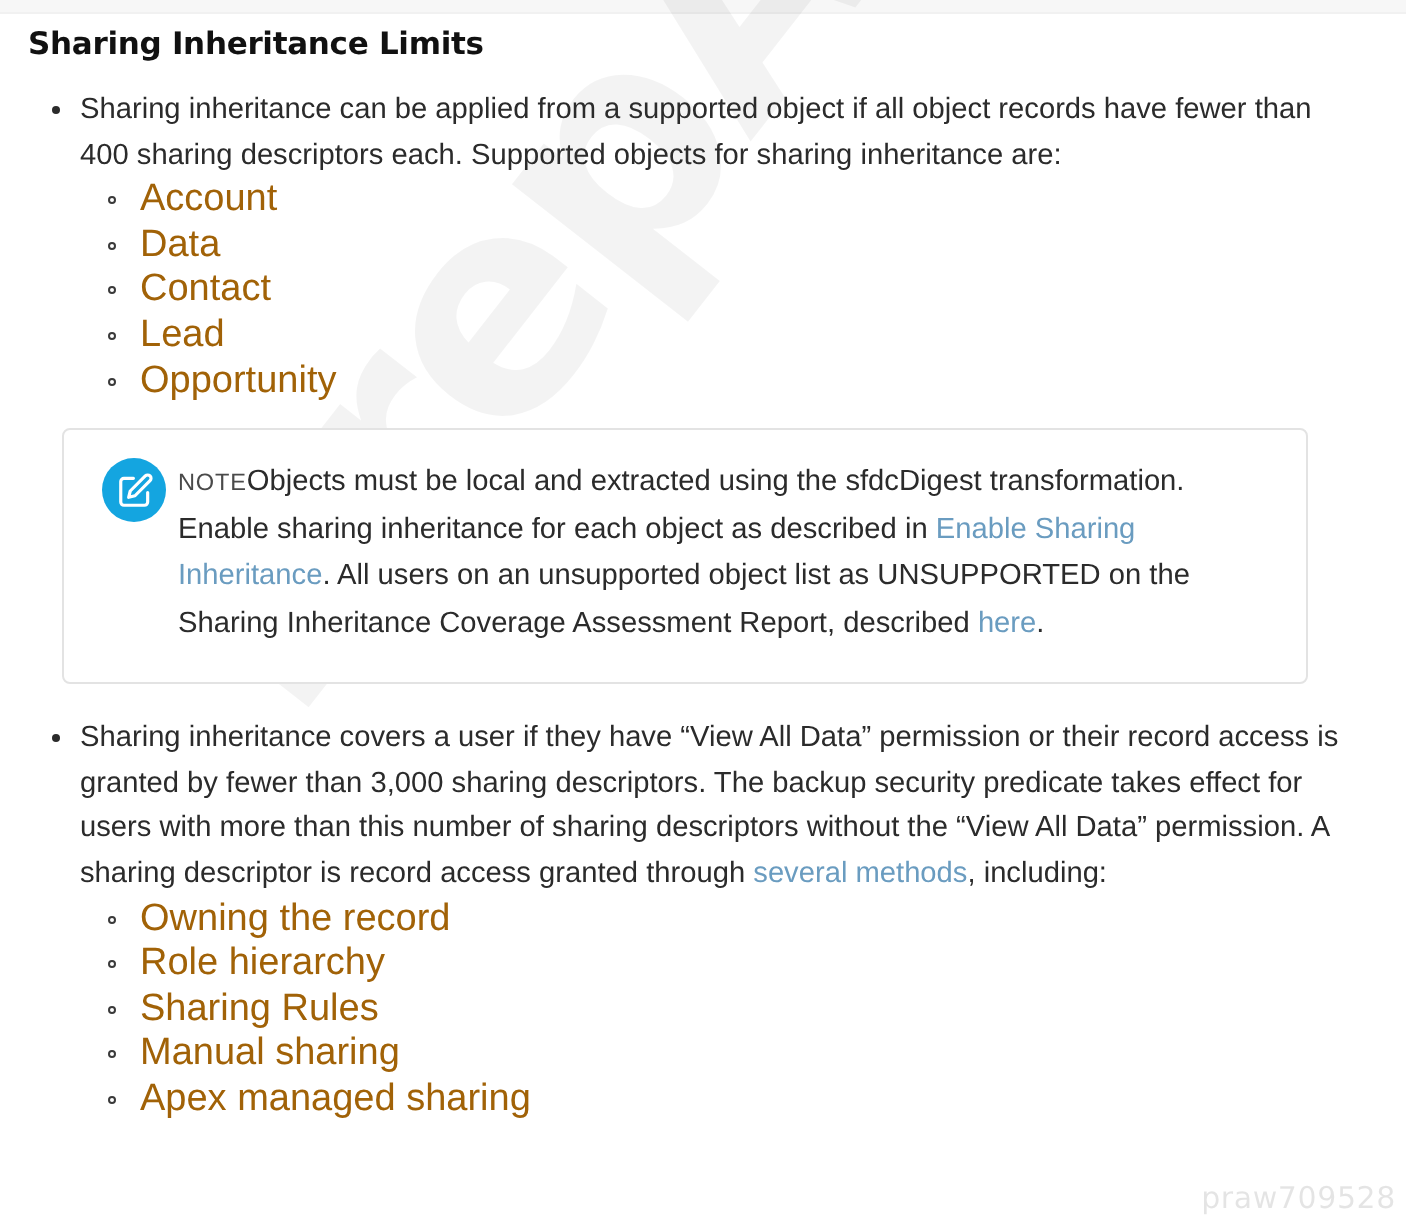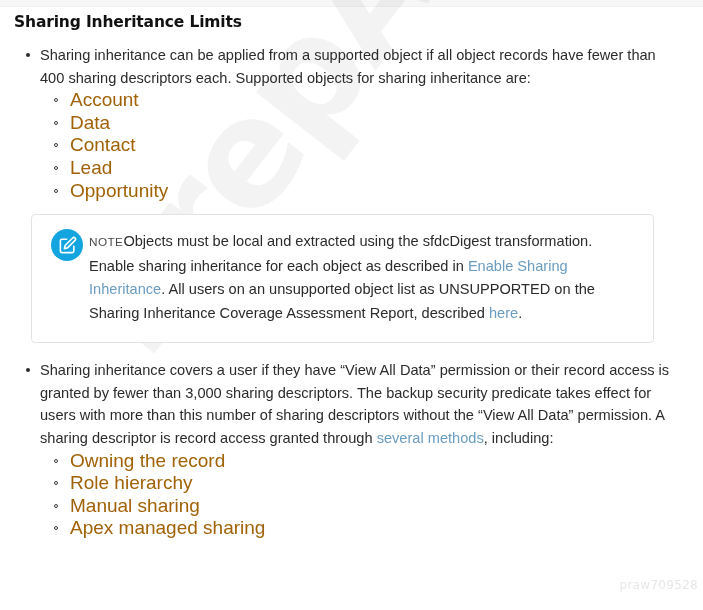--- a/index.html
+++ b/index.html
@@ -153,23 +153,23 @@
     font-size: 11.8px;
     letter-spacing: 0.4px;
     color: #4a4a4a;
     font-family: "Liberation Sans", sans-serif;
   }
 
   
   .corner-id {
     position: absolute;
     right: 5px;
-    bottom: 18px;
+    bottom: 2px;
     font-family: "DejaVu Sans", sans-serif;
-    font-size: 12px;
+    font-size: 15px;
     letter-spacing: 0.3px;
     color: #000000;
     opacity: 0.10;
     z-index: 2;
     user-select: none;
   }
 </style>
 </head>
 <body>
 
@@ -232,20 +232,24 @@
         <li class="subitem">
           <span class="circle-dot"></span>
           <span>Owning the record</span>
         </li>
         <li class="subitem">
           <span class="circle-dot"></span>
           <span>Role hierarchy</span>
         </li>
         <li class="subitem">
           <span class="circle-dot"></span>
+          <span>Sharing Rules</span>
+        </li>
+        <li class="subitem">
+          <span class="circle-dot"></span>
           <span>Manual sharing</span>
         </li>
         <li class="subitem">
           <span class="circle-dot"></span>
           <span>Apex managed sharing</span>
         </li>
       </ul>
     </li>
   </ul>
 

